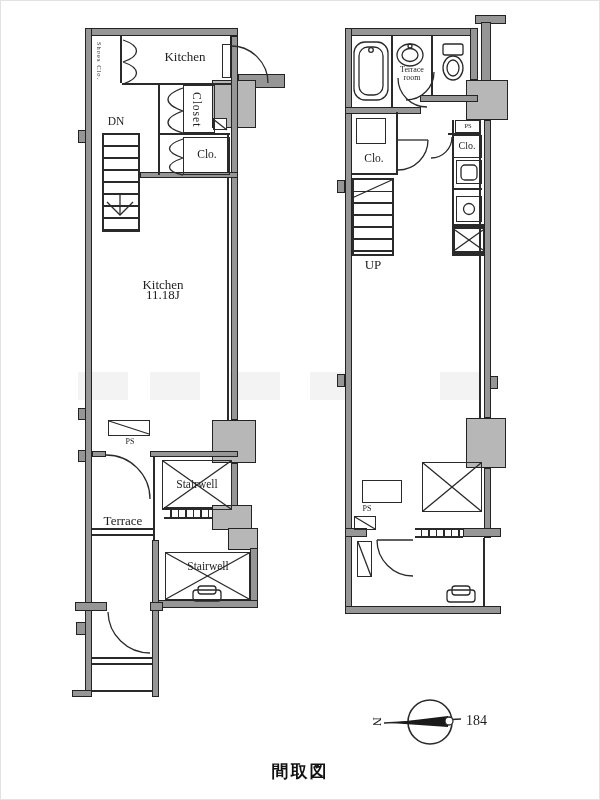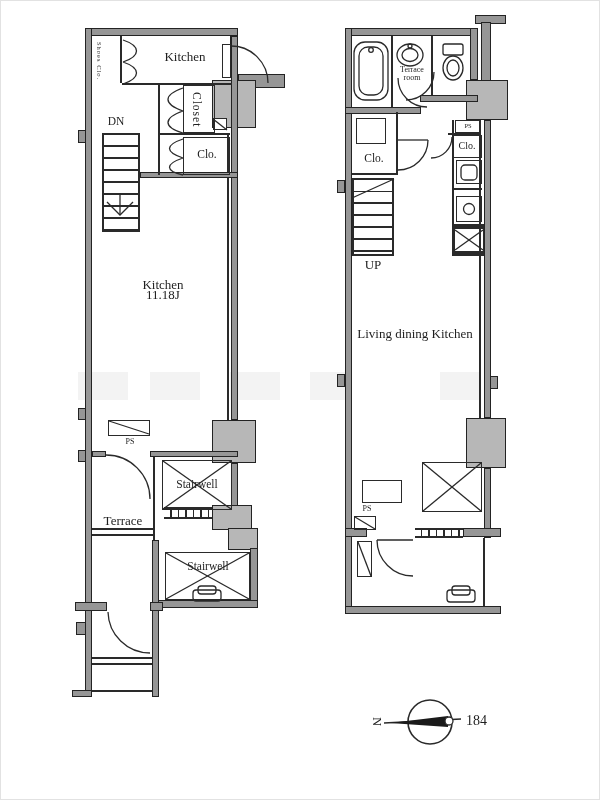--- a/index.html
+++ b/index.html
@@ -141,21 +141,20 @@
   <div class="rm" style="left:456px;top:160px;width:26px;height:24px;"></div>
   <div class="ln" style="left:454px;top:188px;width:28px;height:2px;"></div>
   <div class="rm" style="left:456px;top:196px;width:26px;height:26px;"></div>
   <div class="rm" style="left:454px;top:224px;width:30px;height:32px;"></div>
   <div class="ln" style="left:455px;top:225px;width:28px;height:4px;"></div>
   <div class="ln" style="left:455px;top:251px;width:28px;height:4px;"></div>
 
   <div class="stairs" style="left:352px;top:178px;width:42px;height:78px;"></div>
   <div class="lbl" style="left:355px;top:258px;width:36px;">UP</div>
 
-  <div class="lbl" style="left:345px;top:327px;width:140px;">Living dining Kitchen</div>
   <div class="rm" style="left:422px;top:462px;width:60px;height:50px;"></div>
   <div class="rm" style="left:362px;top:480px;width:40px;height:23px;"></div>
   <div class="lbl tiny" style="left:356px;top:505px;width:22px;text-align:center;">PS</div>
   <div class="rm" style="left:354px;top:516px;width:22px;height:14px;"></div>
 
   <div class="ladder" style="left:415px;top:528px;width:48px;height:10px;"></div>
   <div class="rm" style="left:357px;top:541px;width:15px;height:36px;"></div>
 
   <svg class="overlay" width="600" height="800" viewBox="0 0 600 800">
     <g fill="none" stroke="#2a2a2a" stroke-width="1.3">
@@ -234,13 +233,14 @@
         <line x1="384" y1="723" x2="461" y2="719"></line>
         <polygon points="390,723 448,716 448,727" fill="#1a1a1a" stroke="none"></polygon>
         <circle cx="449" cy="721" r="4" fill="#fff"></circle>
       </g>
     </g>
   </svg>
 
   <div class="lbl" style="left:368px;top:715px;width:16px;font-size:12px;transform:rotate(90deg);">N</div>
   <div class="lbl" style="left:466px;top:713px;width:40px;font-size:14px;text-align:left;">184</div>
 
+  <div class="caption">間取図</div>
 </div>
 
 </body></html>

